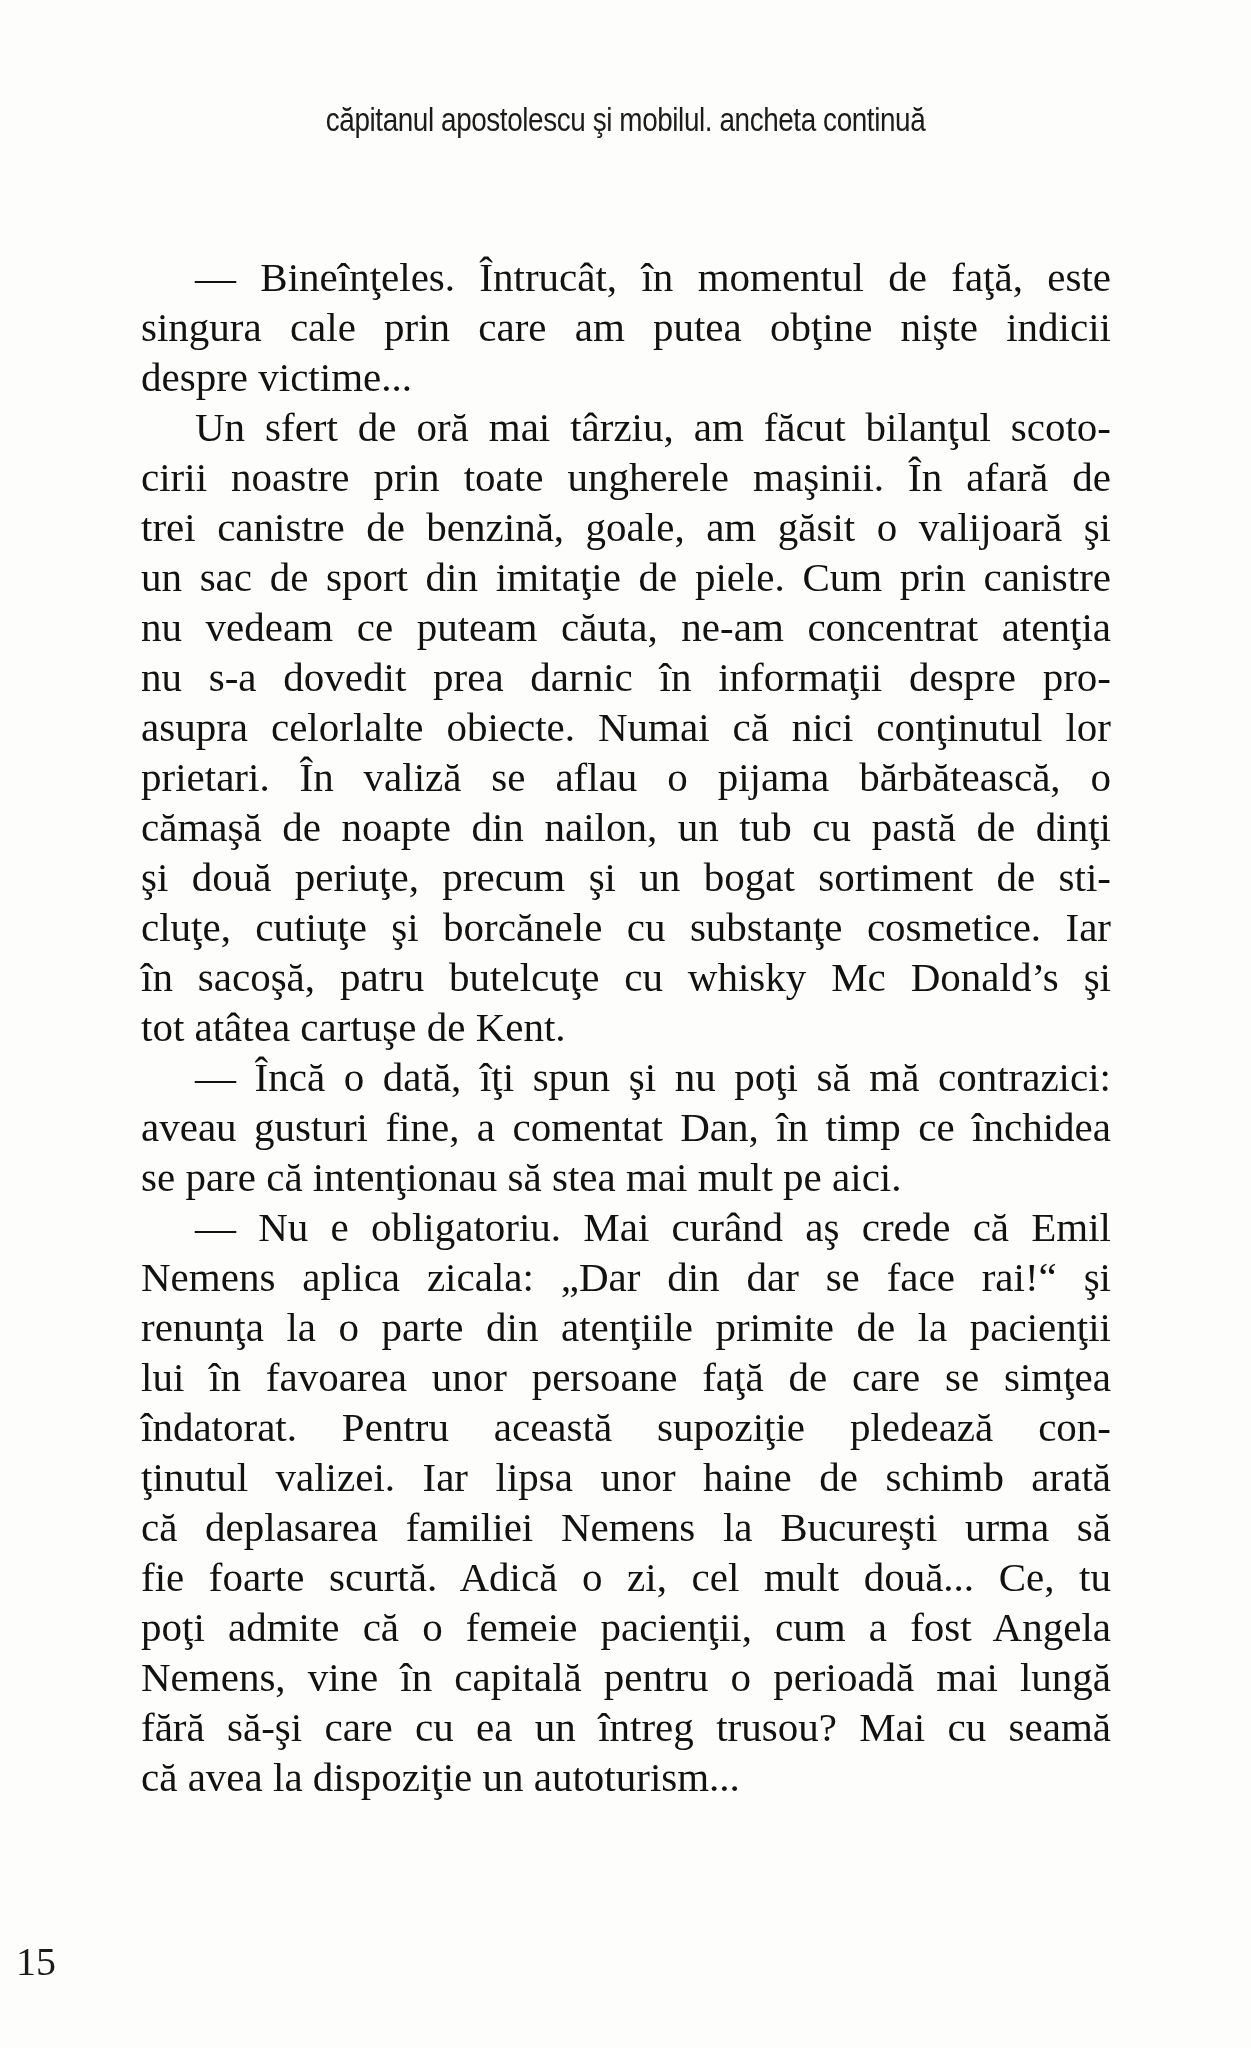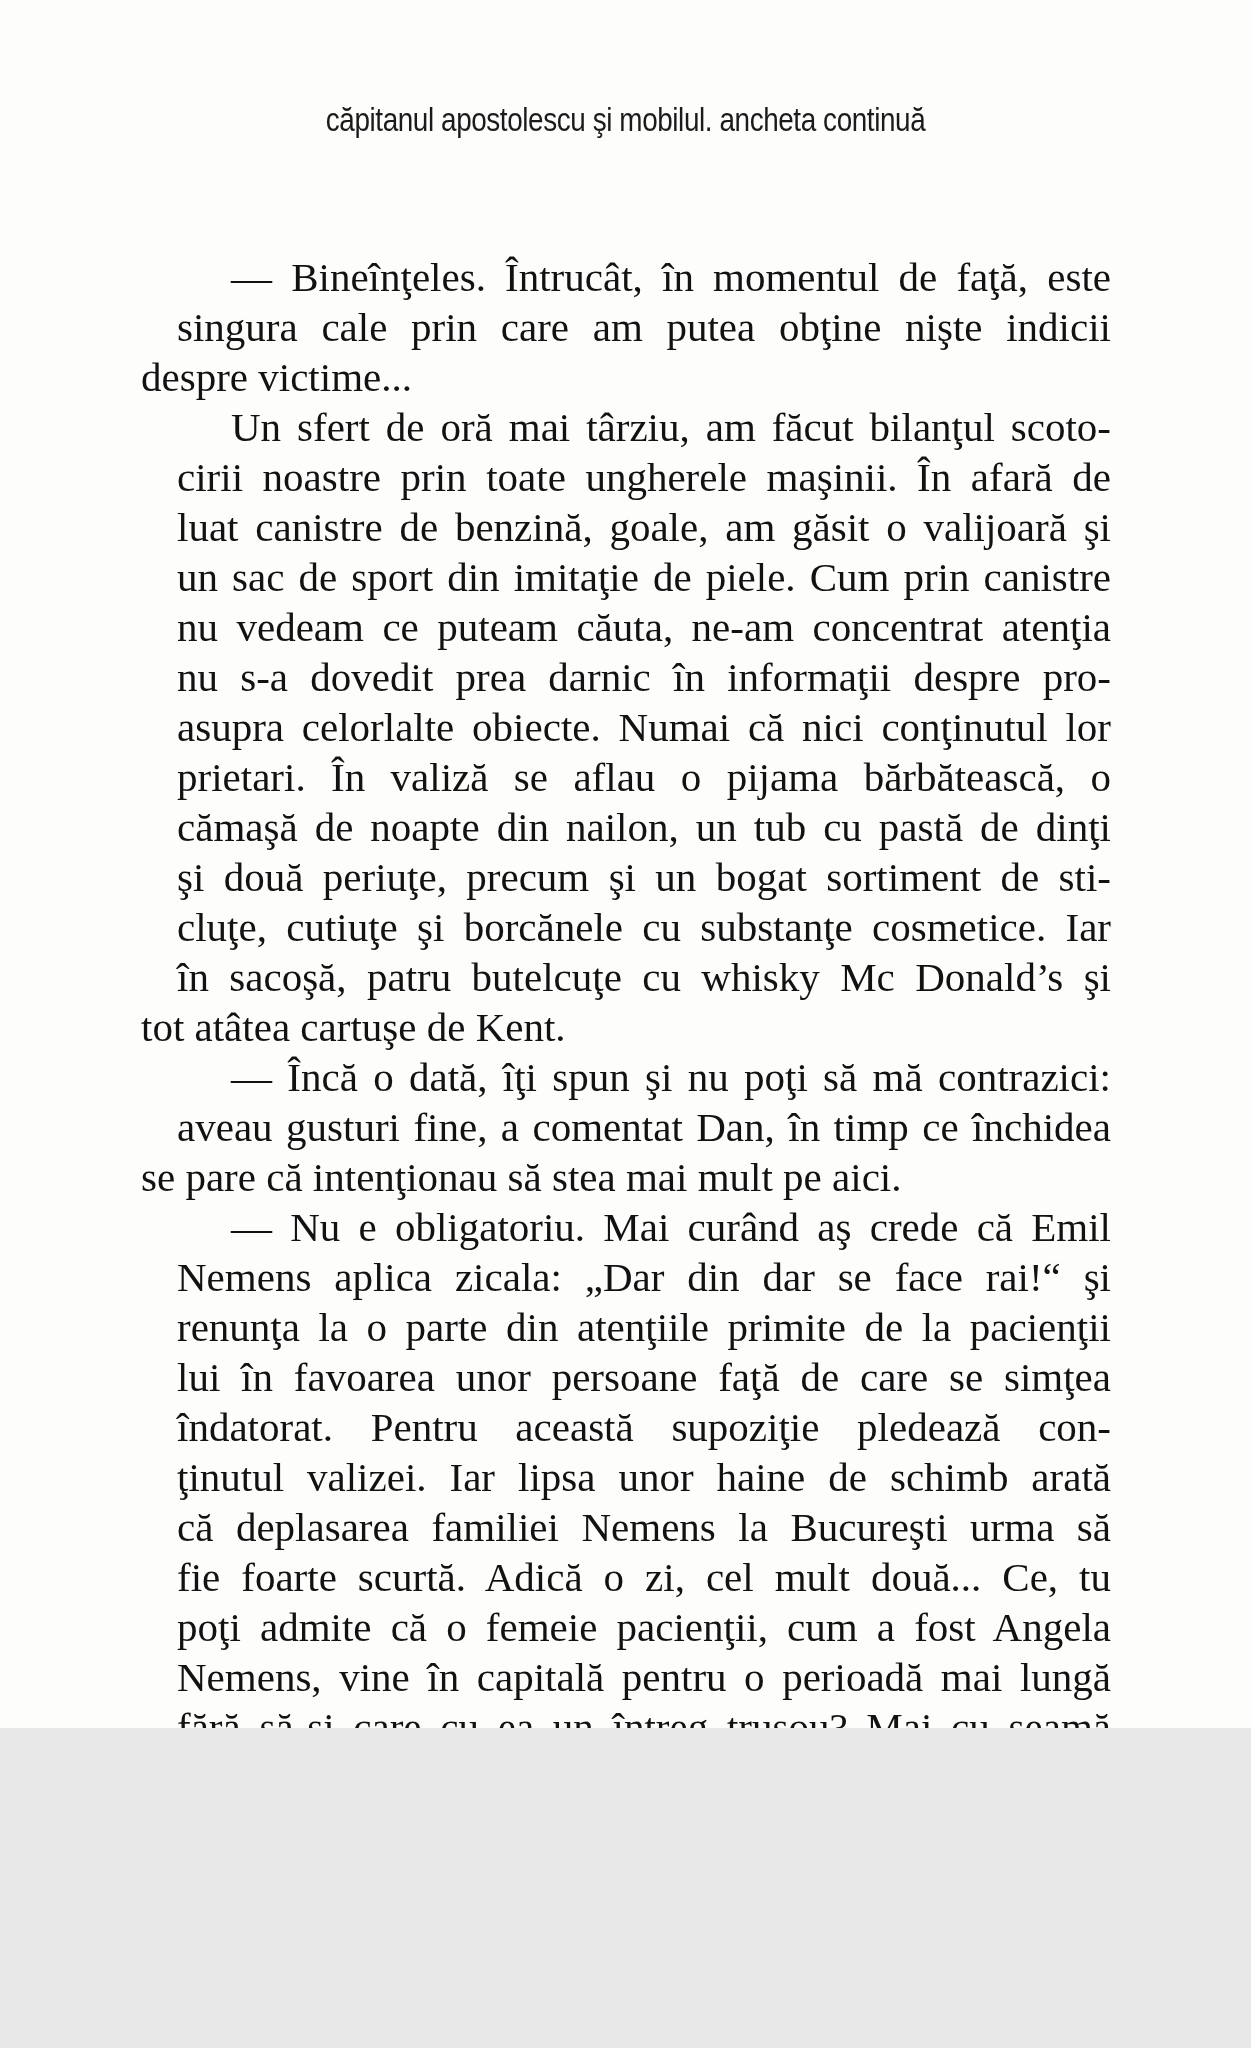--- a/index.html
+++ b/index.html
@@ -1,19 +1,19 @@
 <!DOCTYPE html>
 <html><head>
 <meta charset="utf-8">
 <style>
   html, body { margin: 0; padding: 0; background: #e8e8e8; }
   .page {
     position: relative;
     width: 1251px;
-    height: 1728px;
+    height: 2048px;
     margin: 0 auto;
     background: #fdfdfc;
     color: #141414;
     overflow: hidden;
   }
   .running-header {
     position: absolute;
     top: 100px;
     left: 0;
     width: 100%;
@@ -42,21 +42,20 @@
   }
   .text-block .line {
     height: 50px;
     white-space: nowrap;
     text-align: left;
   }
   .text-block .line.just {
     white-space: normal;
     text-align: justify;
     text-align-last: justify;
-    margin-left: 36px;
   }
   .text-block .line.indent {
     padding-left: 54px;
   }
   .text-block .line.just.indent {
     box-sizing: border-box;
   }
   .folio {
     position: absolute;
     top: 1938px;
@@ -75,21 +74,21 @@
   <div class="running-header">
     <span class="rh-inner">căpitanul apostolescu şi mobilul. ancheta continuă</span>
   </div>
 
   <div class="text-block">
       <div class="line just indent">— Bineînţeles. Întrucât, în momentul de faţă, este</div>
       <div class="line just">singura cale prin care am putea obţine nişte indicii</div>
       <div class="line">despre victime...</div>
       <div class="line just indent">Un sfert de oră mai târziu, am făcut bilanţul scoto-</div>
       <div class="line just">cirii noastre prin toate ungherele maşinii. În afară de</div>
-      <div class="line just">luat canistre de benzină, goale, am găsit o valijoară şi</div>
+      <div class="line just">trei canistre de benzină, goale, am găsit o valijoară şi</div>
       <div class="line just">un sac de sport din imitaţie de piele. Cum prin canistre</div>
       <div class="line just">nu vedeam ce puteam căuta, ne-am concentrat atenţia</div>
       <div class="line just">nu s-a dovedit prea darnic în informaţii despre pro-</div>
       <div class="line just">asupra celorlalte obiecte. Numai că nici conţinutul lor</div>
       <div class="line just">prietari. În valiză se aflau o pijama bărbătească, o</div>
       <div class="line just">cămaşă de noapte din nailon, un tub cu pastă de dinţi</div>
       <div class="line just">şi două periuţe, precum şi un bogat sortiment de sti-</div>
       <div class="line just">cluţe, cutiuţe şi borcănele cu substanţe cosmetice. Iar</div>
       <div class="line just">în sacoşă, patru butelcuţe cu whisky Mc Donald’s şi</div>
       <div class="line">tot atâtea cartuşe de Kent.</div>

